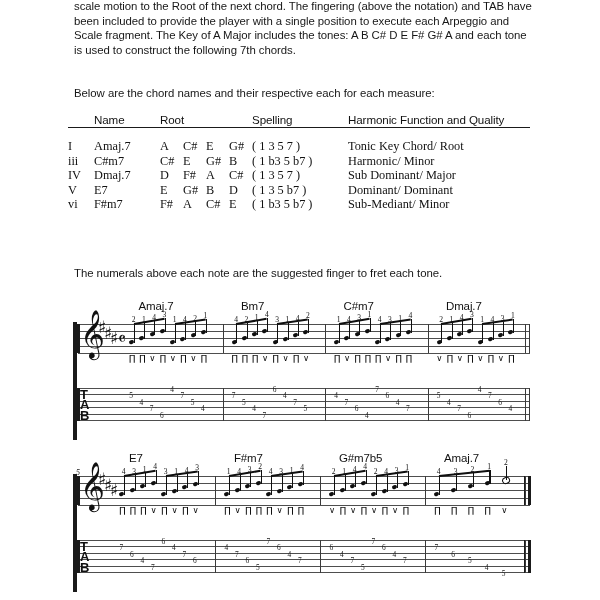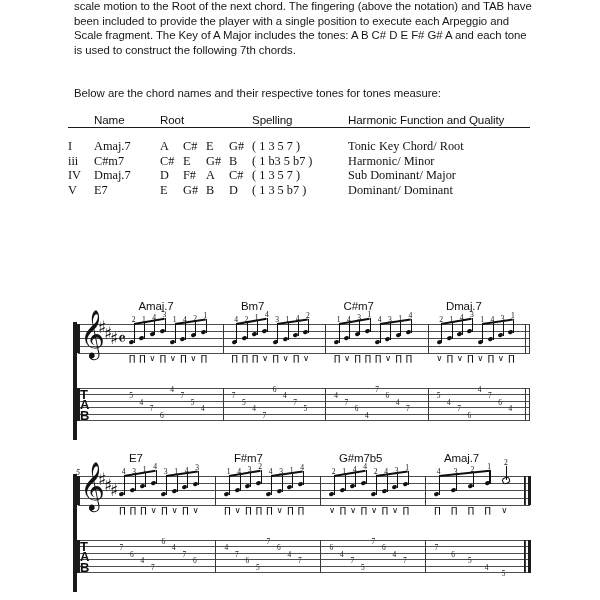--- a/index.html
+++ b/index.html
@@ -221,21 +221,21 @@
     color: #1a1a1a;
   }
 </style>
 </head>
 <body>
 
 <div class="page">
 
   <div class="prose" id="intro-paragraph">scale motion to the Root of the next chord.  The fingering (above the notation) and TAB have been included to provide the player with a single position to execute each Arpeggio and Scale fragment.  The Key of A Major includes the tones: A  B  C#  D  E  F#  G#  A and each tone is used to construct the following 7th chords.</div>
 
-  <div class="prose" id="below-paragraph">Below are the chord names and their respective tones for tones measure:</div>
+  <div class="prose" id="below-paragraph">Below are the chord names and their respective each for each measure:</div>
 
   <div id="chord-table">
     <table>
       <thead>
         <tr>
           <th class="col-num"></th>
           <th class="col-name">Name</th>
           <th class="col-tones">Root</th>
           <th class="col-spell">Spelling</th>
           <th class="col-func">Harmonic Function and Quality</th>
@@ -266,24 +266,32 @@
             <td class="col-spell">( 1  3  5  7 )</td>
             <td class="col-func">Sub Dominant/ Major</td>
           </tr>
           <tr>
             <td class="col-num">V</td>
             <td class="col-name">E7</td>
             <td class="col-tones"><span class="tones-grid"><span>E</span><span>G#</span><span>B</span><span>D</span></span></td>
             <td class="col-spell">( 1  3  5 b7 )</td>
             <td class="col-func">Dominant/ Dominant</td>
           </tr>
+          <tr>
+            <td class="col-num">vi</td>
+            <td class="col-name">F#m7</td>
+            <td class="col-tones"><span class="tones-grid"><span>F#</span><span>A</span><span>C#</span><span>E</span></span></td>
+            <td class="col-spell">( 1  b3  5  b7 )</td>
+            <td class="col-func">Sub-Mediant/ Minor</td>
+          </tr>
         </tbody>
     </table>
   </div>
 
+  <div class="prose" id="numerals-paragraph">The numerals above each note are the suggested finger to fret each tone.</div>
 
   <div class="system" id="system-1">
     <div class="chord-labels">
         <div class="chord-label" style="left: 60.45px; top: 0px;">Amaj.7</div>
         <div class="chord-label" style="left: 162.95px; top: 0px;">Bm7</div>
         <div class="chord-label" style="left: 265.45px; top: 0px;">C#m7</div>
         <div class="chord-label" style="left: 367.95px; top: 0px;">Dmaj.7</div>
       </div>
     <div class="staff-block">
       <div class="notation-area">

